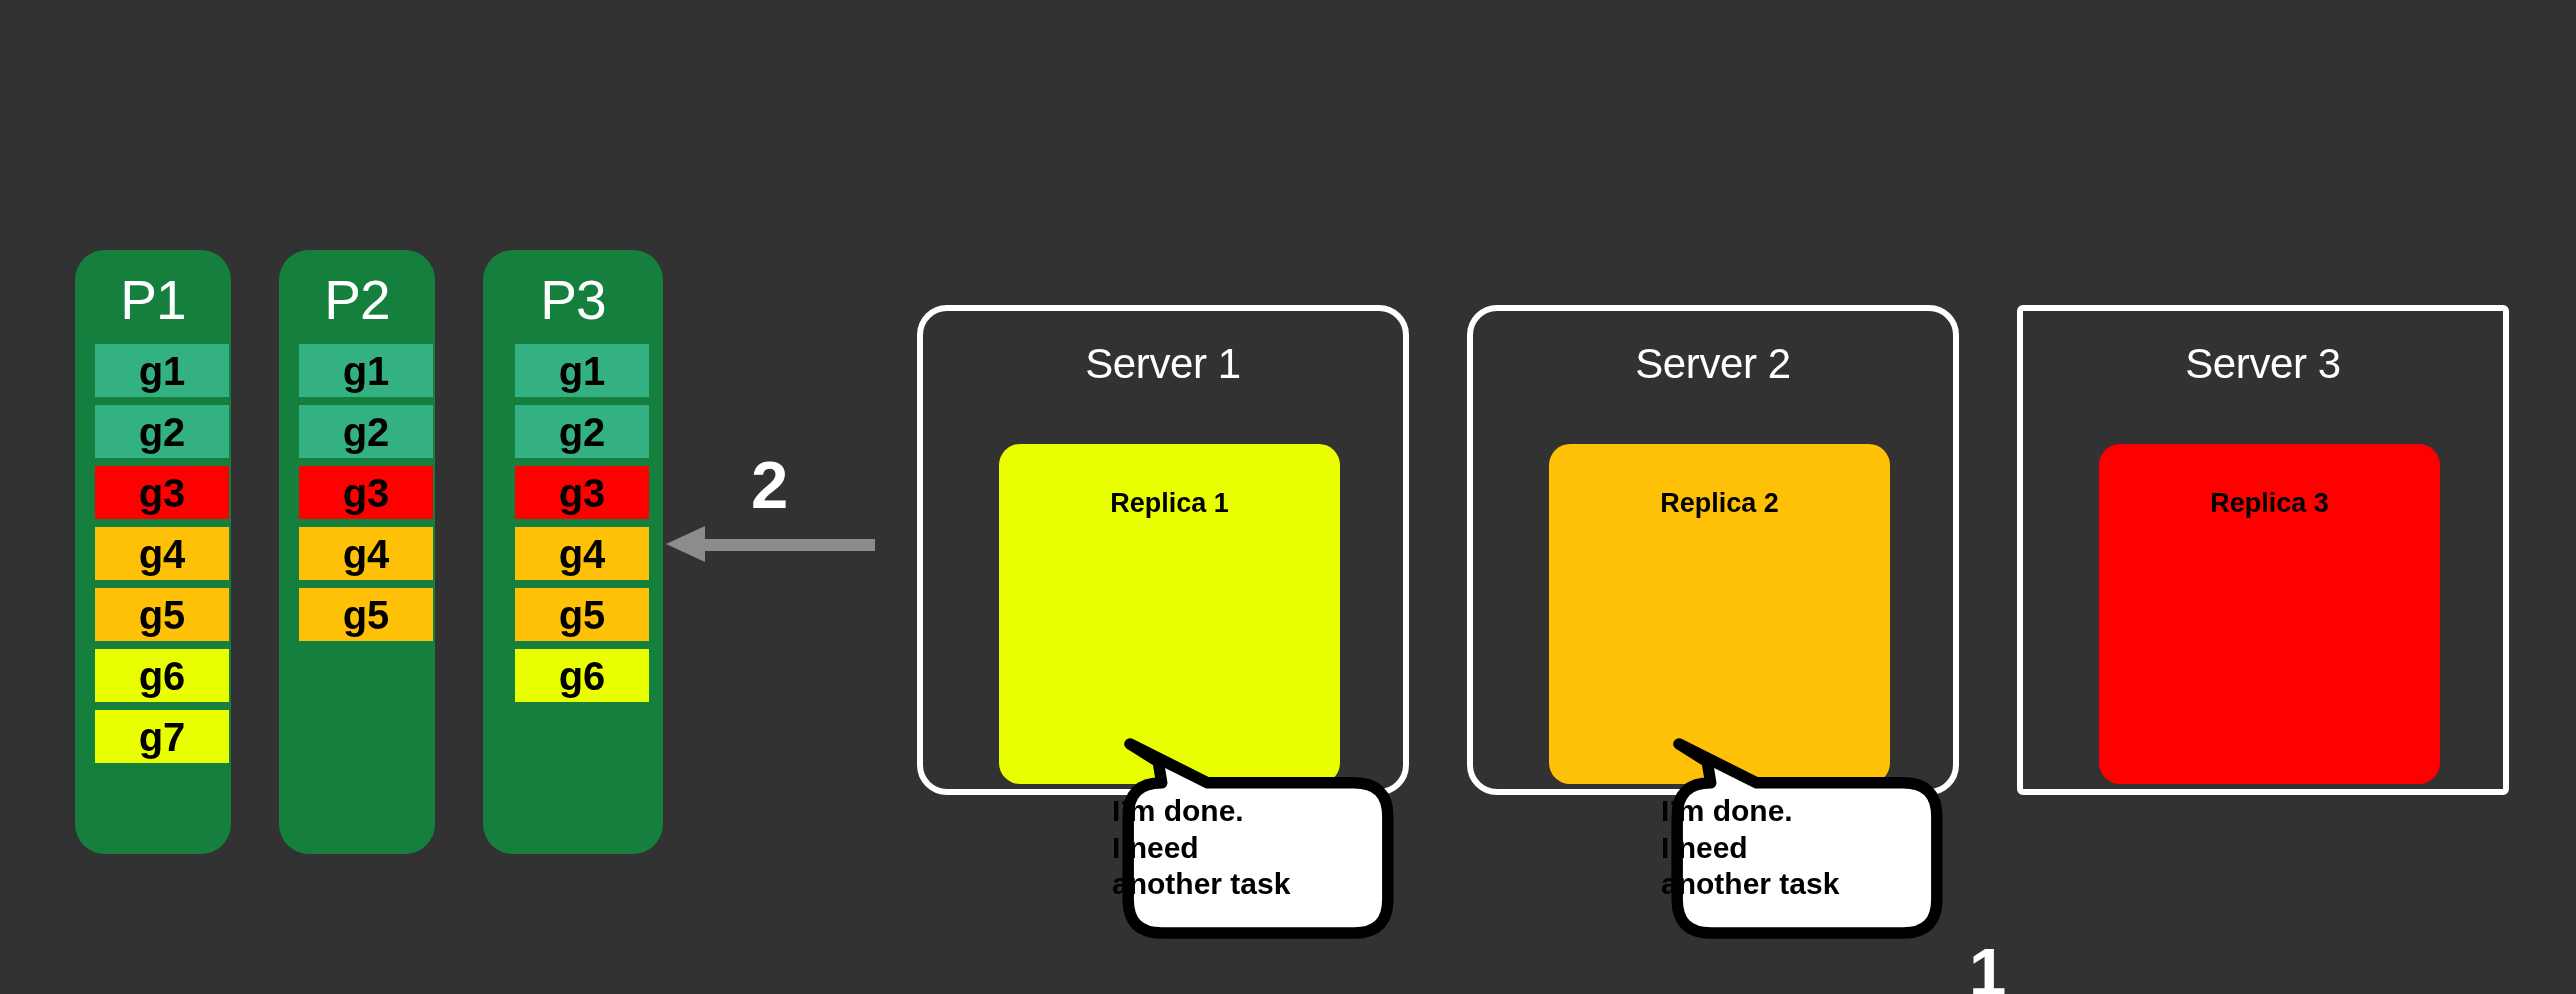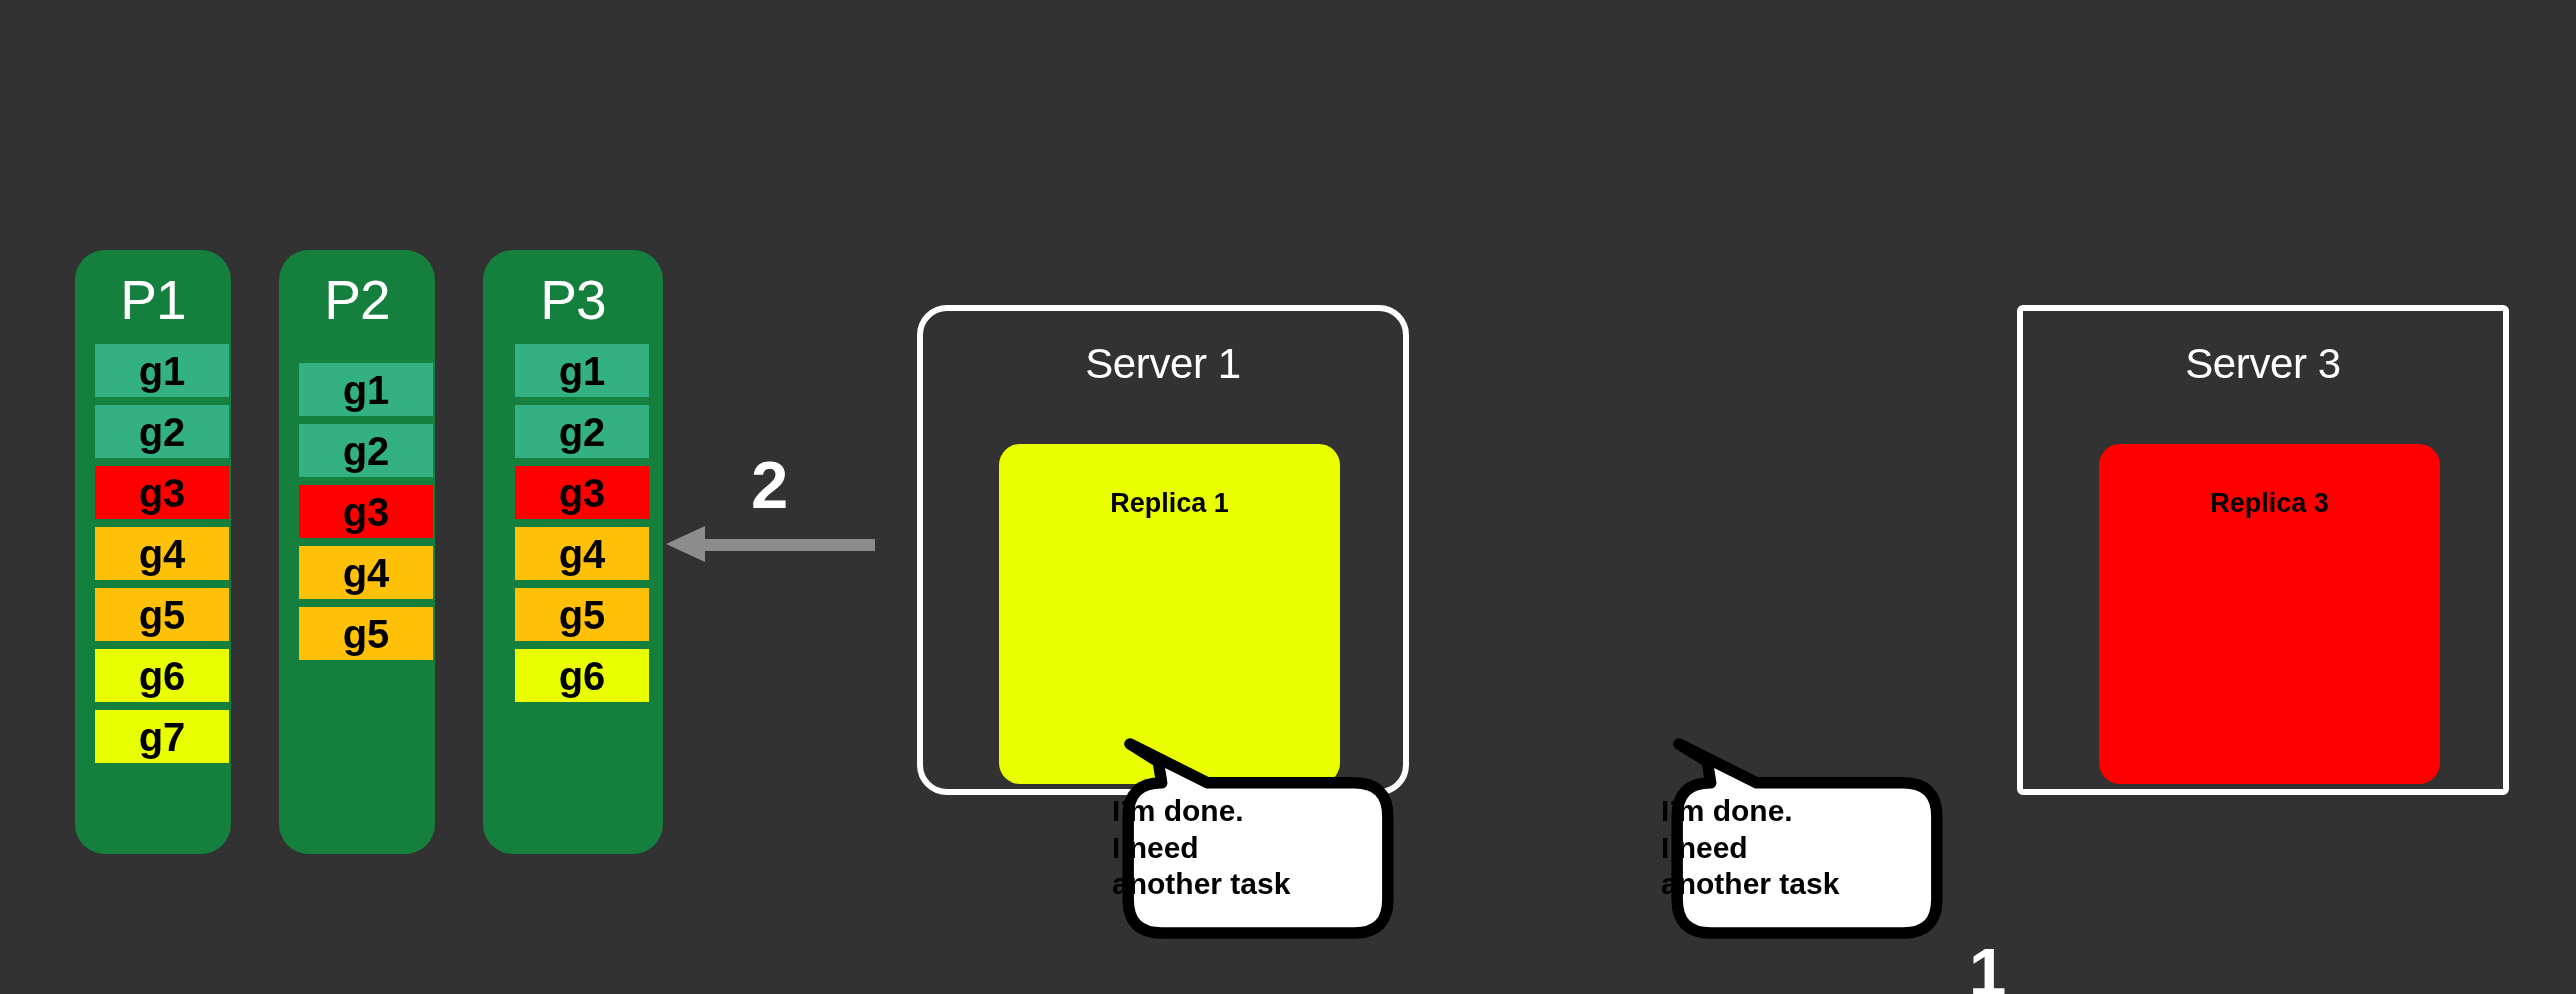--- a/index.html
+++ b/index.html
@@ -162,21 +162,21 @@
         <div class="task" style="background: rgb(51, 177, 131);">g1</div>
         <div class="task" style="background: rgb(51, 177, 131);">g2</div>
         <div class="task" style="background: rgb(255, 0, 0);">g3</div>
         <div class="task" style="background: rgb(255, 193, 7);">g4</div>
         <div class="task" style="background: rgb(255, 193, 7);">g5</div>
         <div class="task" style="background: rgb(233, 255, 0);">g6</div>
         <div class="task" style="background: rgb(233, 255, 0);">g7</div>
       </div>
   </div>
 
-  <div class="partition" id="partition-1" style="left:279px; top:250px; width:156px; height:604px;gap:19px;">
+  <div class="partition" id="partition-1" style="left:279px; top:250px; width:156px; height:604px;">
     <div class="partition-title">P2</div>
     <div class="task-list">
         <div class="task" style="background: rgb(51, 177, 131);">g1</div>
         <div class="task" style="background: rgb(51, 177, 131);">g2</div>
         <div class="task" style="background: rgb(255, 0, 0);">g3</div>
         <div class="task" style="background: rgb(255, 193, 7);">g4</div>
         <div class="task" style="background: rgb(255, 193, 7);">g5</div>
       </div>
   </div>
 
@@ -198,20 +198,26 @@
     <div class="arrow-head"></div>
   </div>
 
   <div class="server" id="server-0" style="left:917px; top:305px; width:492px; height:490px;">
     <div class="server-title">Server 1</div>
     <div class="replica" id="replica-0" style="background: rgb(233, 255, 0);">
       <div class="replica-label">Replica 1</div>
     </div>
   </div>
 
+  <div class="server" id="server-1" style="left:1467px; top:305px; width:492px; height:490px;">
+    <div class="server-title">Server 2</div>
+    <div class="replica" id="replica-1" style="background: rgb(255, 193, 7);">
+      <div class="replica-label">Replica 2</div>
+    </div>
+  </div>
 
   <div class="server" id="server-2" style="left:2017px; top:305px; width:492px; height:490px;border-radius:6px;">
     <div class="server-title">Server 3</div>
     <div class="replica" id="replica-2" style="background: rgb(255, 0, 0);">
       <div class="replica-label">Replica 3</div>
     </div>
   </div>
 
   <div class="bubble" style="left:1112px; top:744px;">
     <svg width="292" height="189" viewBox="0 0 330 214">

